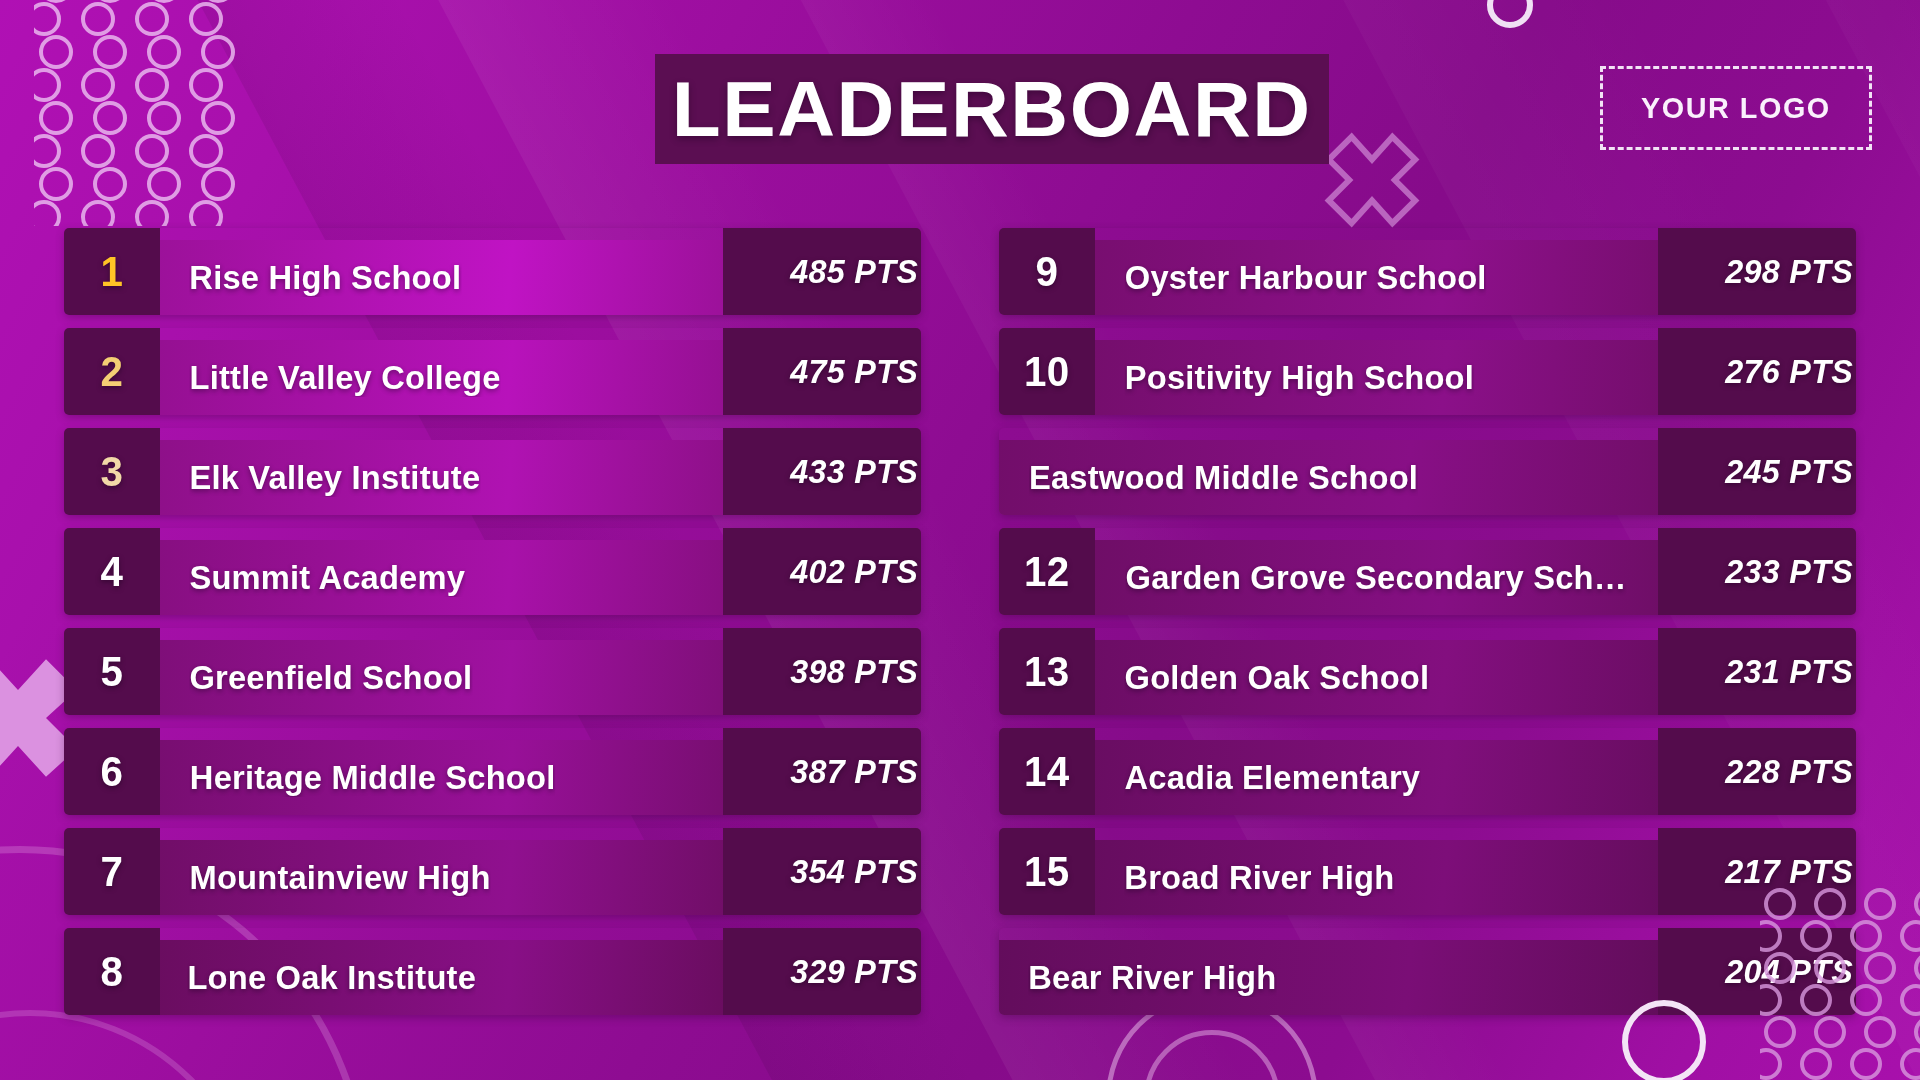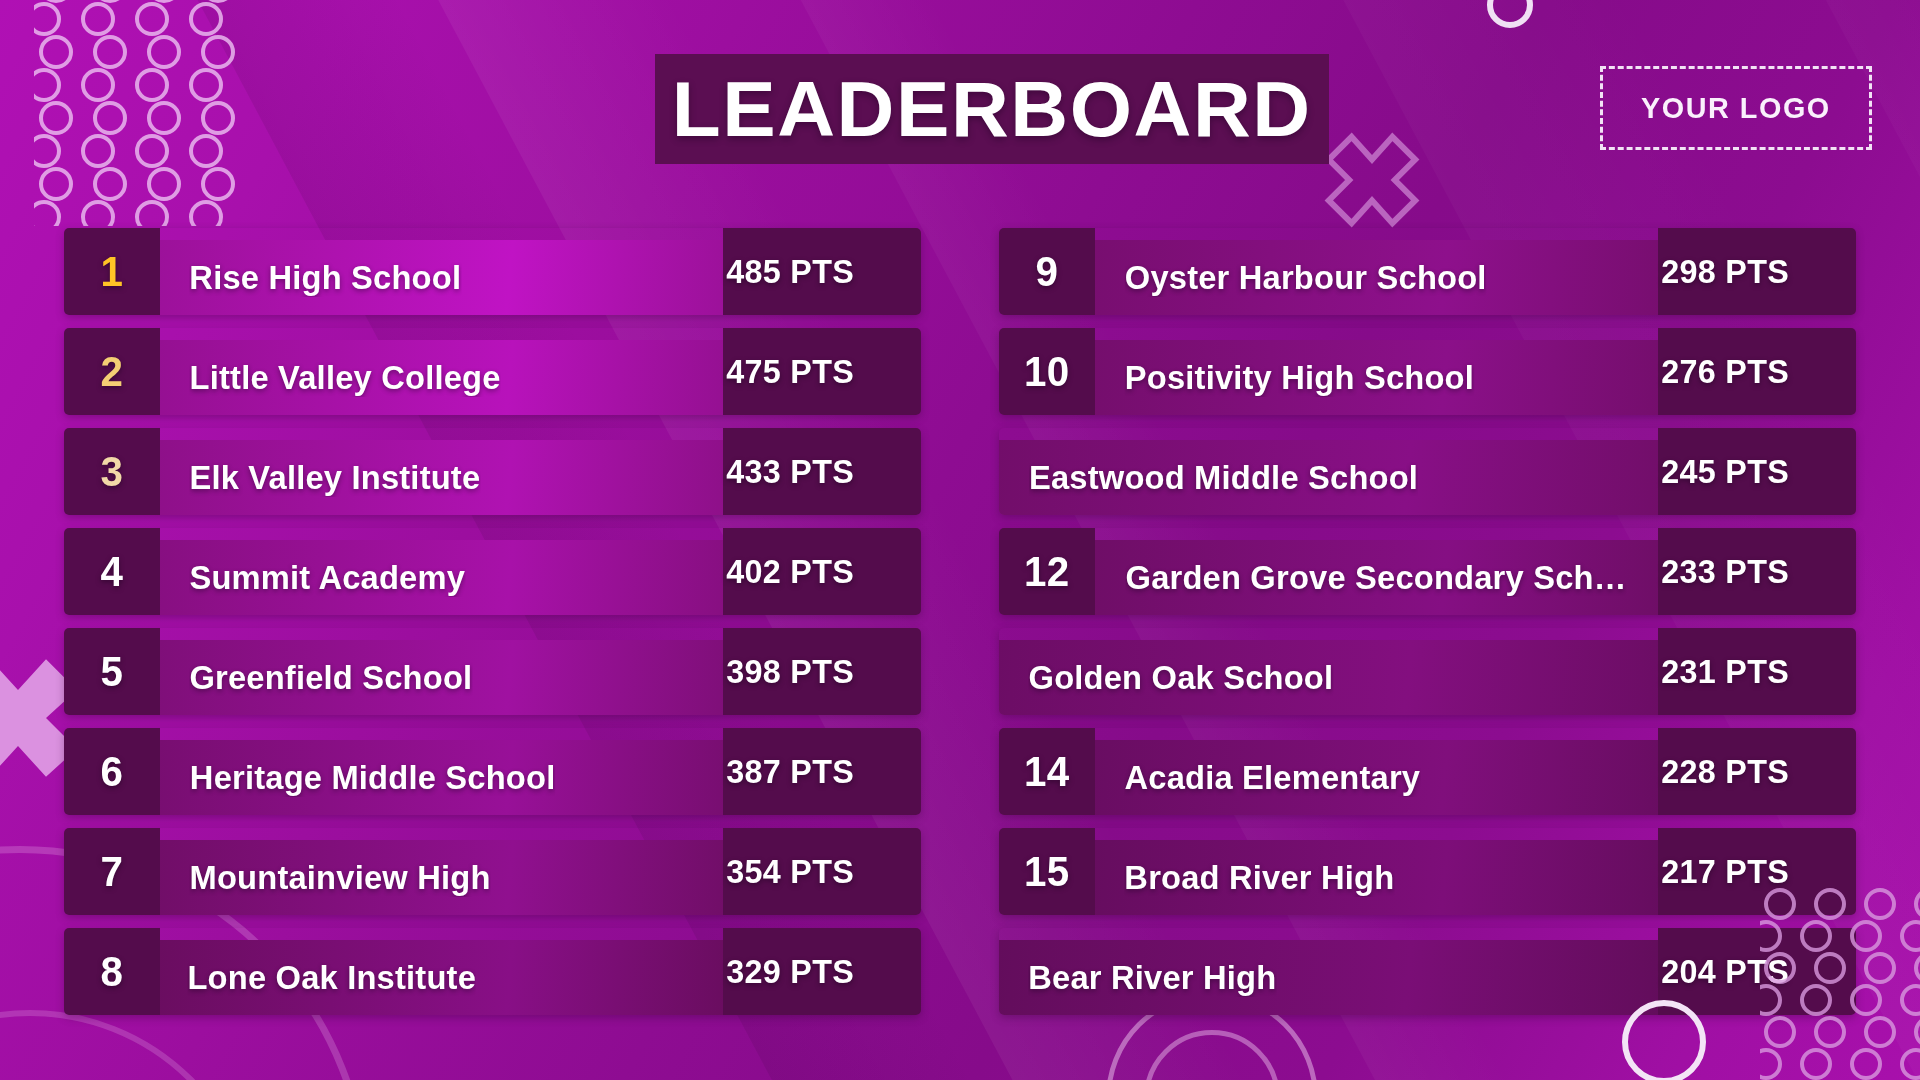--- a/index.html
+++ b/index.html
@@ -191,22 +191,23 @@
     overflow: hidden;
     text-overflow: ellipsis;
     text-shadow: 0 2px 5px rgba(25,0,30,0.45);
   }
 
   .pts-cell {
     width: 198px;
     flex: 0 0 198px;
     display: flex;
     align-items: center;
-    justify-content: flex-start;
+    justify-content: flex-end;
     background: #540C4C;
+    font-style: italic;
   }
   .pts-text {
     font-family: "Liberation Sans Narrow", "Liberation Sans", sans-serif;
     font-weight: 700;
     font-size: 34px;
     letter-spacing: 0.3px;
     color: #FFFFFF;
     transform: scaleX(0.95);
     white-space: nowrap;
     text-shadow: 0 2px 5px rgba(25,0,30,0.5);
@@ -435,20 +436,23 @@
             <span class="rank-num">12</span>
           </div>
           <div class="name-cell" style="background: linear-gradient(95deg, rgb(111, 14, 103) 0%, rgb(133, 15, 131) 62%, rgb(111, 14, 103) 100%);">
             <span class="name-text">Garden Grove Secondary Sch…</span>
           </div>
           <div class="pts-cell">
             <span class="pts-text">233 PTS</span>
           </div>
         </div>
         <div class="row">
+          <div class="rank-cell">
+            <span class="rank-num">13</span>
+          </div>
           <div class="name-cell" style="background: linear-gradient(95deg, rgb(108, 13, 101) 0%, rgb(131, 15, 127) 62%, rgb(108, 13, 101) 100%);">
             <span class="name-text">Golden Oak School</span>
           </div>
           <div class="pts-cell">
             <span class="pts-text">231 PTS</span>
           </div>
         </div>
         <div class="row">
           <div class="rank-cell">
             <span class="rank-num">14</span>

